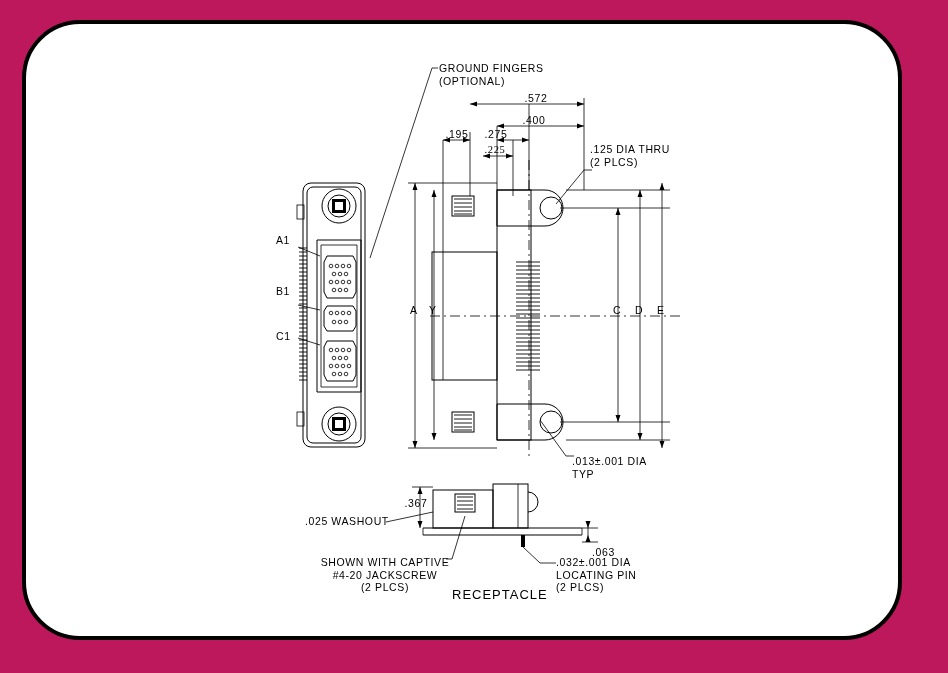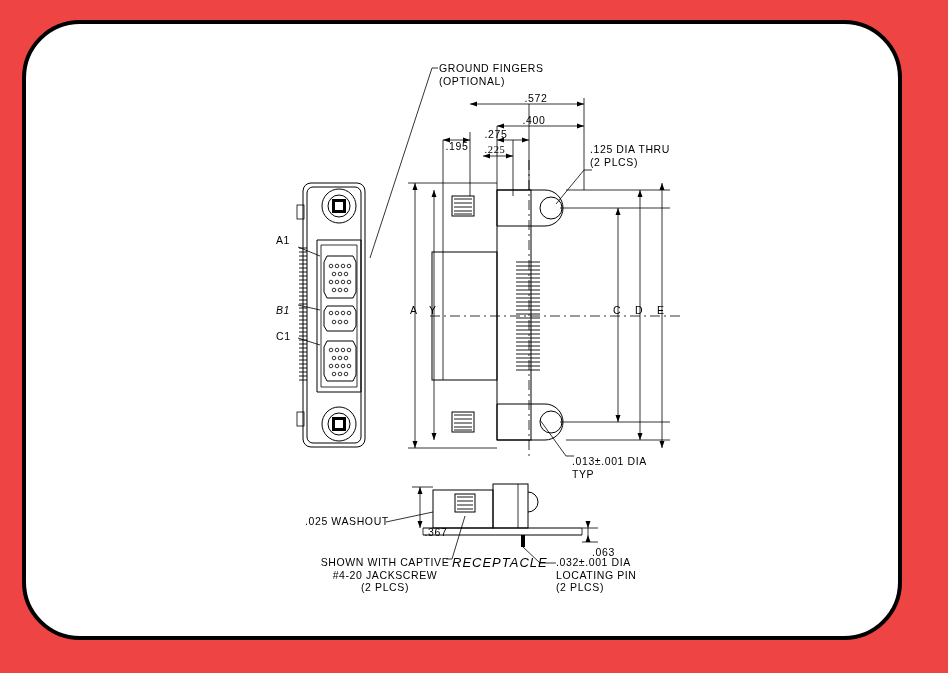--- a/index.html
+++ b/index.html
@@ -12,21 +12,21 @@
     height: 673px;
     font-family: "Liberation Sans", sans-serif;
     position: relative;
     overflow: hidden;
   }
   #sheet {
     position: absolute;
     left: 0; top: 0;
     width: 948px;
     height: 673px;
-    background: #ef4444;
+    background: #be185d;
   }
   
   .frame {
     position: absolute;
     left: 22px;
     top: 20px;
     width: 880px;
     height: 620px;
     border: 4px solid #000000;
     border-radius: 58px;
@@ -359,29 +359,29 @@
 (2 PLCS)</div>
 
   <div class="lbl" style="left:556px; top:556px;">.032±.001 DIA
 LOCATING PIN
 (2 PLCS)</div>
 
   <div class="lbl center" style="left:518px; top:92px; width:36px;">.572</div>
   <div class="lbl center" style="left:516px; top:114px; width:36px;">.400</div>
   <div class="lbl center" style="left:478px; top:128px; width:36px;">.275</div>
   <div class="lbl center" style="left:477px; top:144px; width:36px;font-family:Liberation Serif, serif;">.225</div>
-  <div class="lbl center" style="left:439px; top:140px; width:36px;text-align:center;">.195</div>
-  <div class="lbl center" style="left:418px; top:497px; width:36px;margin-top:29px;">.367</div>
+  <div class="lbl center" style="left:439px; top:128px; width:36px;text-align:center;">.195</div>
+  <div class="lbl center" style="left:398px; top:497px; width:36px;">.367</div>
   <div class="lbl" style="left:592px; top:546px;">.063</div>
 
   <div class="lbl" style="left:410px; top:304px;">A</div>
   <div class="lbl" style="left:429px; top:304px;">Y</div>
   <div class="lbl" style="left:613px; top:304px;">C</div>
   <div class="lbl" style="left:635px; top:304px;">D</div>
   <div class="lbl" style="left:657px; top:304px;">E</div>
 
   <div class="lbl" style="left:276px; top:234px;">A1</div>
-  <div class="lbl" style="left:276px; top:304px;font-style:italic;">B1</div>
+  <div class="lbl" style="left:276px; top:285px;">B1</div>
   <div class="lbl" style="left:276px; top:330px;">C1</div>
 
-  <div class="lbl big" style="left:452px; top:557px;font-style:italic;">RECEPTACLE</div>
+  <div class="lbl big" style="left:452px; top:589px;">RECEPTACLE</div>
 
 </div>
 
 </body></html>

